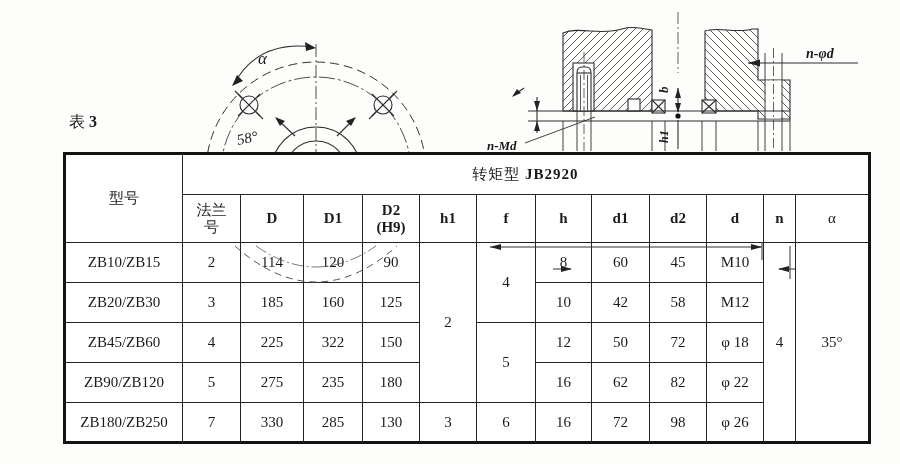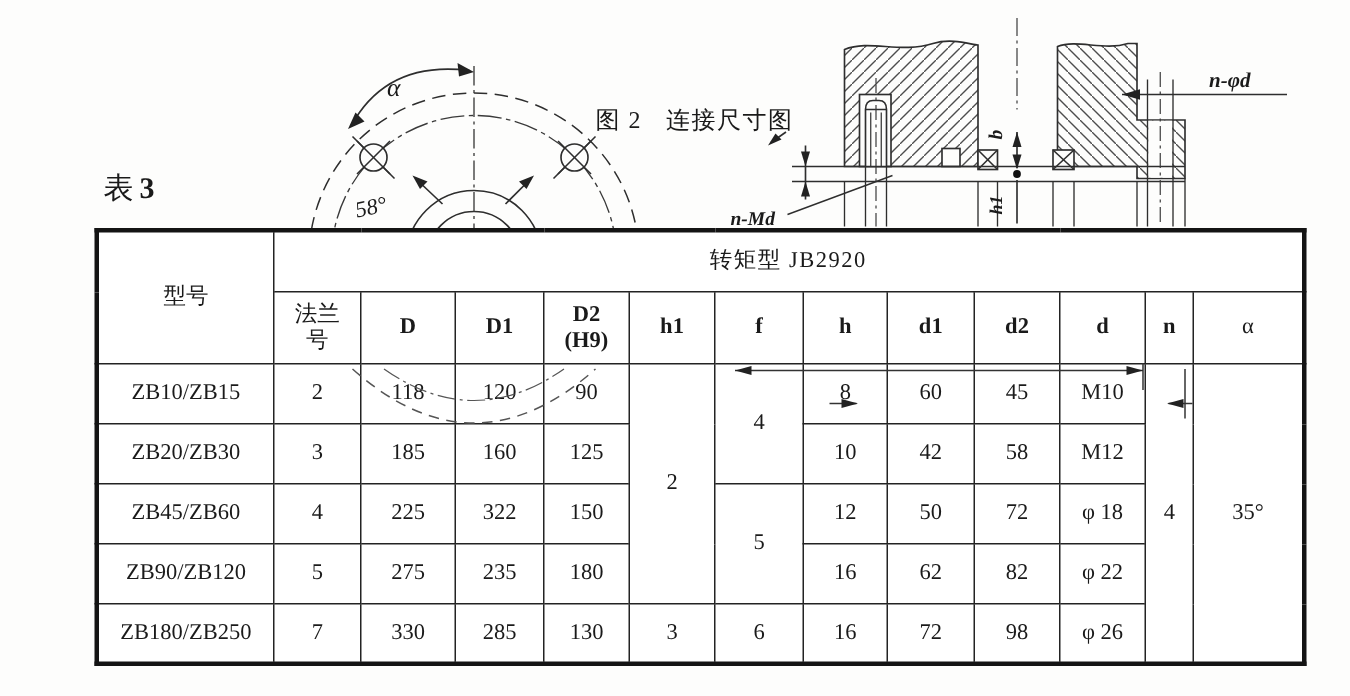--- a/index.html
+++ b/index.html
@@ -2,32 +2,32 @@
 <html><head>
 <meta charset="utf-8">
 <style>
   html,body{margin:0;padding:0;background:#ffffff;}
   .page{position:relative;width:900px;height:464px;background:#fdfdfc;overflow:hidden;
         font-family:"Liberation Serif",serif;color:#1a1a1a;}
   .topsvg{position:absolute;left:0;top:0;z-index:2;}
   .ovsvg{position:absolute;left:0;top:0;z-index:6;pointer-events:none;}
   .caption{position:absolute;left:397px;top:70px;z-index:4;font-size:16px;white-space:nowrap;letter-spacing:1px;}
   .caption .gap{display:inline-block;width:16px;}
-  .tlabel{position:absolute;left:69px;top:112px;z-index:4;font-size:20px;}
+  .tlabel{position:absolute;left:69px;top:112px;z-index:4;font-size:16px;}
   .tlabel .num{font-weight:bold;margin-left:4px;}
   table.spec{position:absolute;left:63px;top:152px;z-index:3;border-collapse:collapse;table-layout:fixed;
              border:3px solid #141414;}
   table.spec td{border:1px solid #232323;text-align:center;vertical-align:middle;
                 font-size:15px;line-height:1.12;padding:0;background:#fff;}
   td.hd{background:#d9d9d7;font-weight:bold;font-size:16px;}
   td.hd2{background:#d9d9d7;font-weight:normal;font-size:15px;}
   td.sh{background:#e5e5e3;}
   tr.rh1{height:41px;} tr.rh2{height:48px;margin-left:34px;} tr.rd{height:40px;font-family:Liberation Serif, serif;}
   .ghead{letter-spacing:1px;}
-  .ghead .code{font-weight:normal;}
+  .ghead .code{font-weight:bold;}
 </style>
 </head>
 <body>
 
 <div class="page">
 
   <svg class="topsvg" width="900" height="153" viewBox="0 0 900 153">
     <defs>
       <pattern id="hz1" width="8" height="8" patternUnits="userSpaceOnUse">
         <path d="M-2,10 L10,-2" stroke="#4d4d4d" stroke-width="0.9"></path>
@@ -140,23 +140,20 @@
       <polygon points="512,97 521,93 517,89" fill="#222" stroke="none"></polygon>
 
       <line x1="525" y1="143" x2="595" y2="117" stroke-width="0.9"></line>
     </g>
     <text x="806" y="58" font-size="14" font-style="italic" font-weight="bold" fill="#1a1a1a">n-φd</text>
     <text transform="translate(668,93) rotate(-90)" font-size="13" font-weight="bold" font-style="italic" fill="#1a1a1a">b</text>
     <text transform="translate(668,143) rotate(-90)" font-size="12" font-weight="bold" font-style="italic" fill="#1a1a1a">h1</text>
     <text x="487" y="150" font-size="13" font-weight="bold" font-style="italic" fill="#1a1a1a">n-Md</text>
   </svg>
 
-  <div class="caption">
-    <span>图 2</span><span class="gap"></span><span>连接尺寸图</span>
-  </div>
 
   <div class="tlabel">
     <span>表</span><span class="num">3</span>
   </div>
 
   <table class="spec">
     <colgroup>
       <col style="width:118px">
         <col style="width:58px">
         <col style="width:63px">
@@ -196,21 +193,21 @@
         <td class="hd">d1</td>
         <td class="hd">d2</td>
         <td class="hd">d</td>
         <td class="hd">n</td>
         <td class="hd2">α</td>
       </tr>
 
       <tr class="rd">
         <td>ZB10/ZB15</td>
         <td>2</td>
-        <td>118</td>
+        <td>114</td>
         <td>120</td>
         <td>90</td>
         <td rowspan="4">2</td>
         <td rowspan="2">4</td>
         <td>8</td>
         <td>60</td>
         <td>45</td>
         <td>M10</td>
         <td rowspan="5">4</td>
         <td rowspan="5">35°</td>

